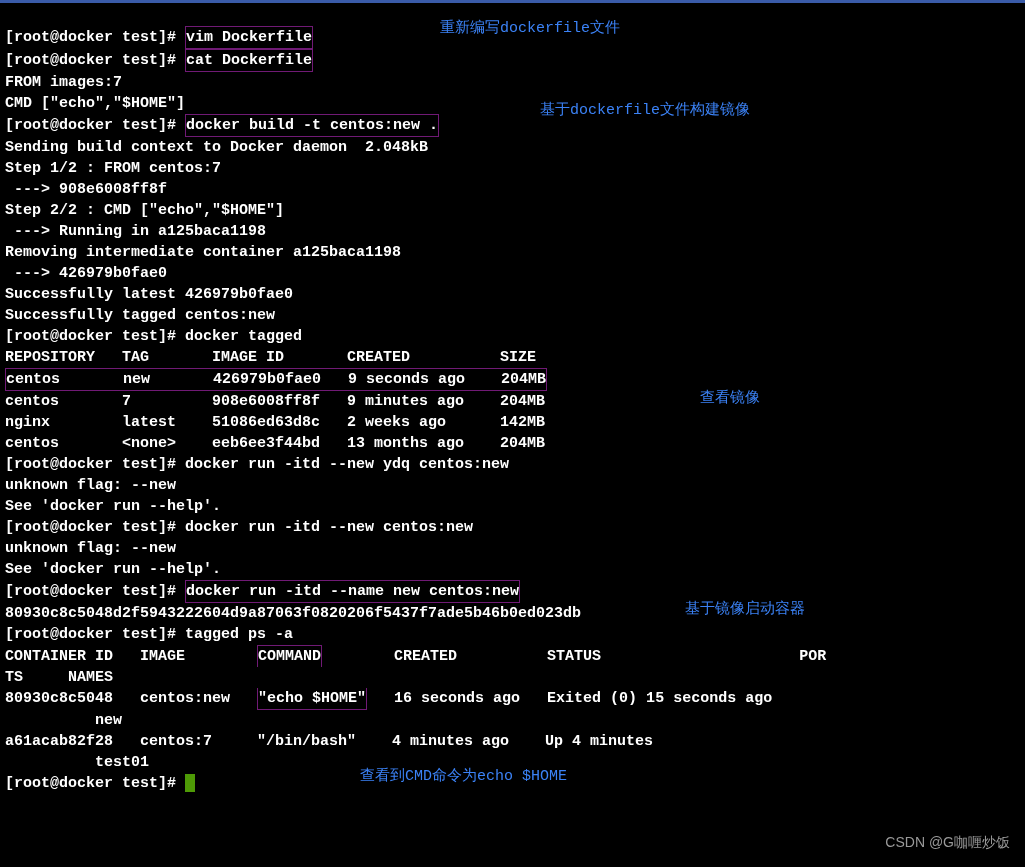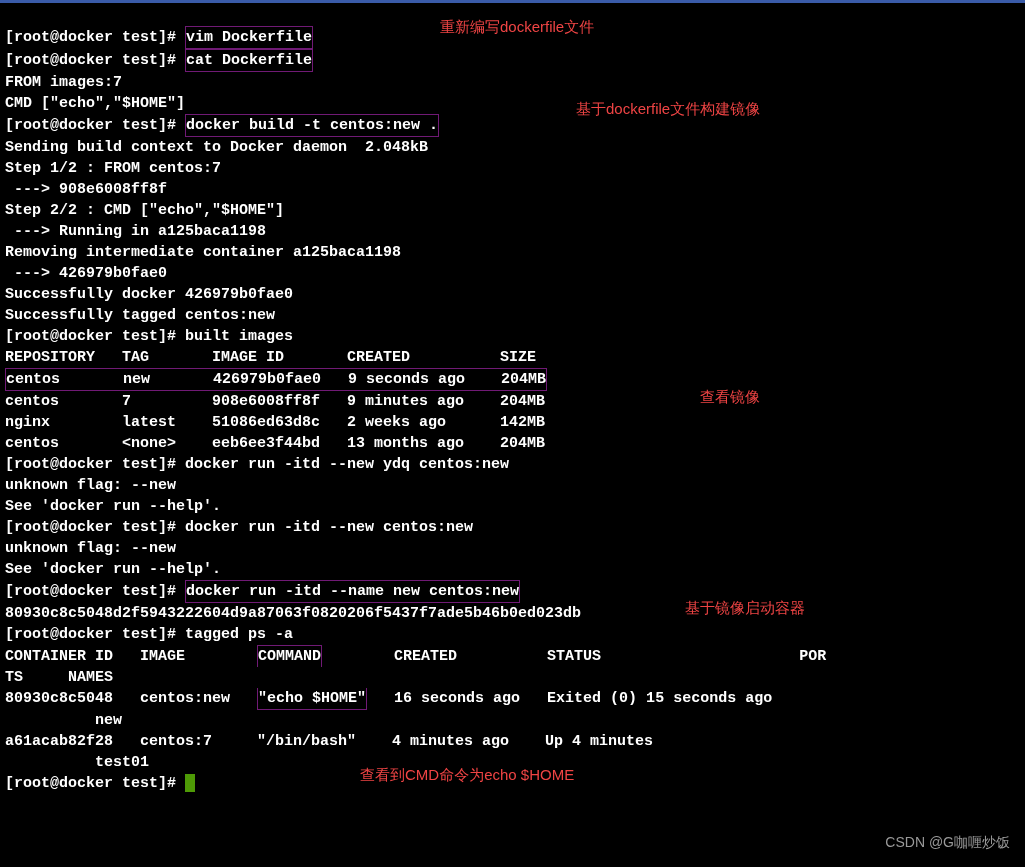--- a/index.html
+++ b/index.html
@@ -29,22 +29,22 @@
     }
     .terminal {
       white-space: pre;
       line-height: 21px;
     }
     .red-box {
       border: 1px solid #701a75;
       display: inline-block;
     }
     .red-txt {
-      color: #ef4444;
-      font-family: Liberation Sans, sans-serif;
+      color: #3b82f6;
+      font-family: Liberation Mono, monospace;
       font-weight: normal;
       position: absolute;
     }
     .cursor {
       background: #4e9a06;
       display: inline-block;
       width: 10px;
       height: 18px;
       vertical-align: text-bottom;
     }
@@ -72,23 +72,23 @@
 <span>FROM images:7</span>
 <span>CMD ["echo","$HOME"]</span>
 <span>[root@docker test]# </span><span class="red-box">docker build -t centos:new .</span>
 <span>Sending build context to Docker daemon  2.048kB</span>
 <span>Step 1/2 : FROM centos:7</span>
 <span> ---&gt; 908e6008ff8f</span>
 <span>Step 2/2 : CMD ["echo","$HOME"]</span>
 <span> ---&gt; Running in a125baca1198</span>
 <span>Removing intermediate container a125baca1198</span>
 <span> ---&gt; 426979b0fae0</span>
-<span>Successfully docker 426979b0fae0</span>
+<span>Successfully latest 426979b0fae0</span>
 <span>Successfully tagged centos:new</span>
-<span>[root@docker test]# </span><span>built images</span>
+<span>[root@docker test]# </span><span>docker tagged</span>
 <span>REPOSITORY   TAG       IMAGE ID       CREATED          SIZE</span>
 <span class="red-box">centos       new       426979b0fae0   9 seconds ago    204MB</span>
 <span>centos       7         908e6008ff8f   9 minutes ago    204MB</span>
 <span>nginx        latest    51086ed63d8c   2 weeks ago      142MB</span>
 <span>centos       &lt;none&gt;    eeb6ee3f44bd   13 months ago    204MB</span>
 <span>[root@docker test]# </span><span>docker run -itd --new ydq centos:new</span>
 <span>unknown flag: --new</span>
 <span>See 'docker run --help'.</span>
 <span>[root@docker test]# </span><span>docker run -itd --new centos:new</span>
 <span>unknown flag: --new</span>
@@ -99,18 +99,18 @@
 <span><span>CONTAINER ID   IMAGE        </span><span class="red-box" style="border-bottom:none">COMMAND</span><span>        CREATED          STATUS                      POR
 TS     NAMES</span></span>
 <span><span>80930c8c5048   centos:new   </span><span class="red-box" style="border-top:none">"echo $HOME"</span><span>   16 seconds ago   Exited (0) 15 seconds ago   
           new</span></span>
 <span>a61acab82f28   centos:7     "/bin/bash"    4 minutes ago    Up 4 minutes                
           test01</span>
 <span>[root@docker test]# </span><span class="cursor"></span>
 </div>
 
 <div class="red-txt" style="top:18px;left:440px">重新编写dockerfile文件</div>
-<div class="red-txt" style="top:100px;left:576px">基于dockerfile文件构建镜像</div>
+<div class="red-txt" style="top:100px;left:540px">基于dockerfile文件构建镜像</div>
 <div class="red-txt" style="top:388px;left:700px">查看镜像</div>
 <div class="red-txt" style="top:599px;left:685px">基于镜像启动容器</div>
 <div class="red-txt" style="top:766px;left:360px">查看到CMD命令为echo $HOME</div>
 
 <div class="watermark gray">CSDN @G咖喱炒饭</div>
 
 </body></html>

